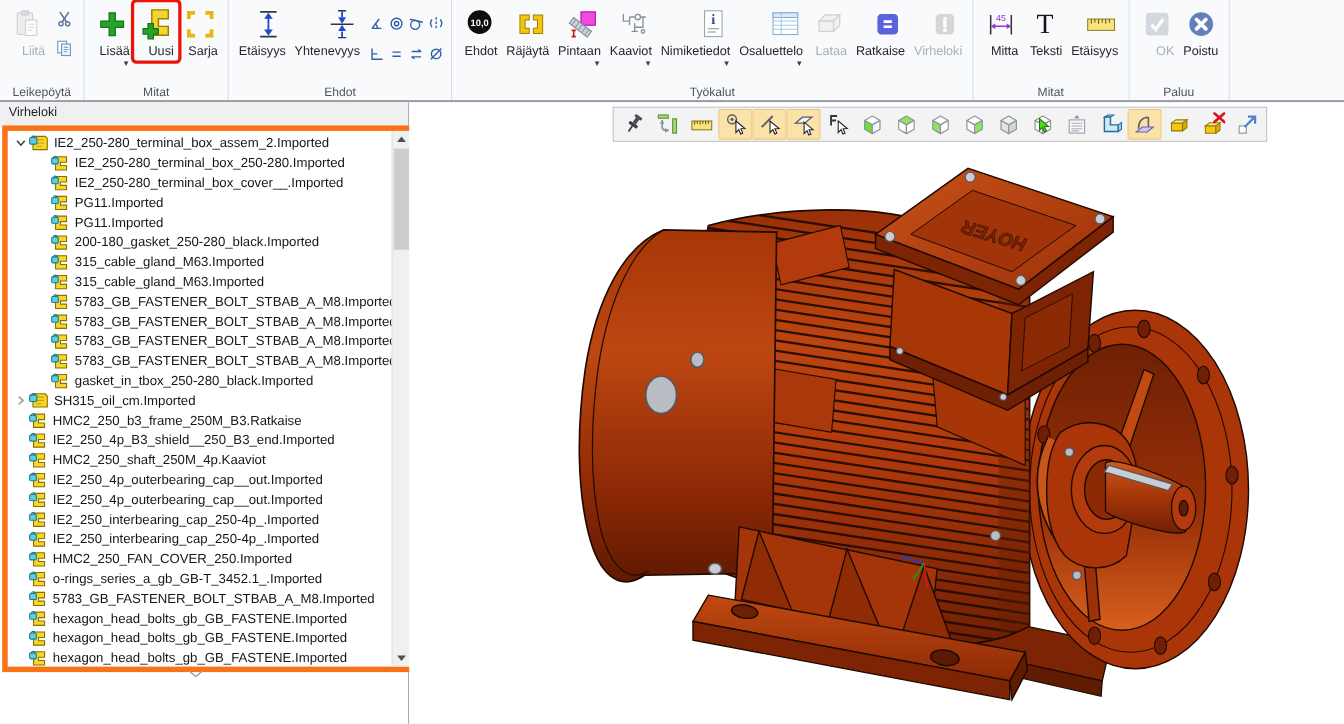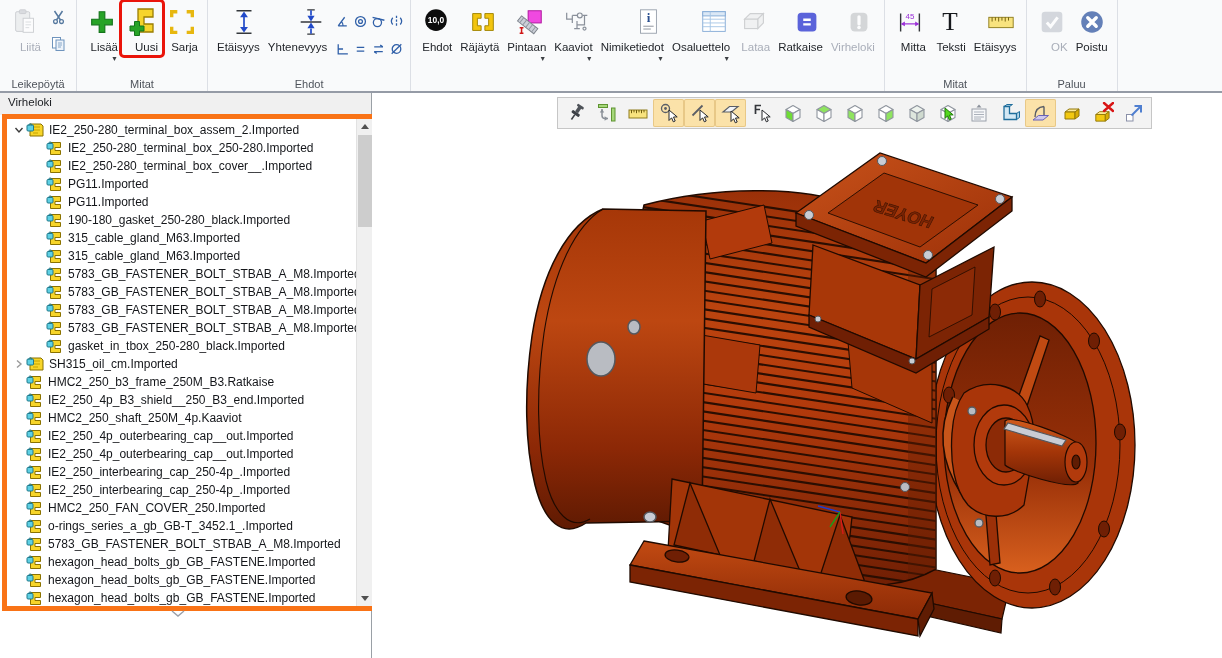--- a/index.html
+++ b/index.html
@@ -300,20 +300,21 @@
         <div class="rbtn disabled">
           <div class="ricon">
             <svg width="30" height="30" viewBox="0 0 32 32">
               <rect x="7" y="6" width="18" height="20" rx="4.5" fill="#b3bac6"></rect>
               <path d="M16 10.5 v7.5" stroke="#fff" stroke-width="3.4" stroke-linecap="round"></path>
               <circle cx="16" cy="21.8" r="1.9" fill="#fff"></circle>
             </svg>
           </div>
           <div class="rlabel">Virheloki</div>
         </div>
+        <div class="glabel">Työkalut</div>
       </div>
       <div class="rgroup">
         <div class="rbtn">
           <div class="ricon">
             <svg width="30" height="30" viewBox="0 0 32 32">
               <path d="M6 7 V26 M26 7 V26" stroke="#33363b" stroke-width="1.5"></path>
               <path d="M8.5 18 H23.5" stroke="#9b30d8" stroke-width="1.3"></path>
               <path d="M6 18 l4.5-2.6 v5.2z" fill="#9b30d8"></path>
               <path d="M26 18 l-4.5-2.6 v5.2z" fill="#9b30d8"></path>
               <text x="16" y="12.5" text-anchor="middle" font-size="8.5" fill="#9b30d8">45</text>
@@ -429,21 +430,21 @@
           </div>
           <div class="tree-row" style="padding-left: 24px;">
             <span class="tree-exp"></span>
             <span class="tree-ico">
               <svg width="17" height="15" viewBox="0 0 17 15">
                 <path d="M4.5 1.5 h10 v5 h-5.5 v3 h5.5 v4 h-10 z" fill="#f7d529" stroke="#8a7200"></path>
                 <rect x="1" y="2.5" width="6" height="5.5" rx="1" fill="#5ed0e4" stroke="#1f7a8c"></rect>
                 <path d="M2.6 3 v-0.4 a1.6 1.6 0 0 1 3.2 0 V3" fill="none" stroke="#1f7a8c"></path>
               </svg>
             </span>
-            <span>190-180_gasket_250-280_black.Imported</span>
+            <span>200-180_gasket_250-280_black.Imported</span>
           </div>
           <div class="tree-row" style="padding-left: 24px;">
             <span class="tree-exp"></span>
             <span class="tree-ico">
               <svg width="17" height="15" viewBox="0 0 17 15">
                 <path d="M4.5 1.5 h10 v5 h-5.5 v3 h5.5 v4 h-10 z" fill="#f7d529" stroke="#8a7200"></path>
                 <rect x="1" y="2.5" width="6" height="5.5" rx="1" fill="#5ed0e4" stroke="#1f7a8c"></rect>
                 <path d="M2.6 3 v-0.4 a1.6 1.6 0 0 1 3.2 0 V3" fill="none" stroke="#1f7a8c"></path>
               </svg>
             </span>

